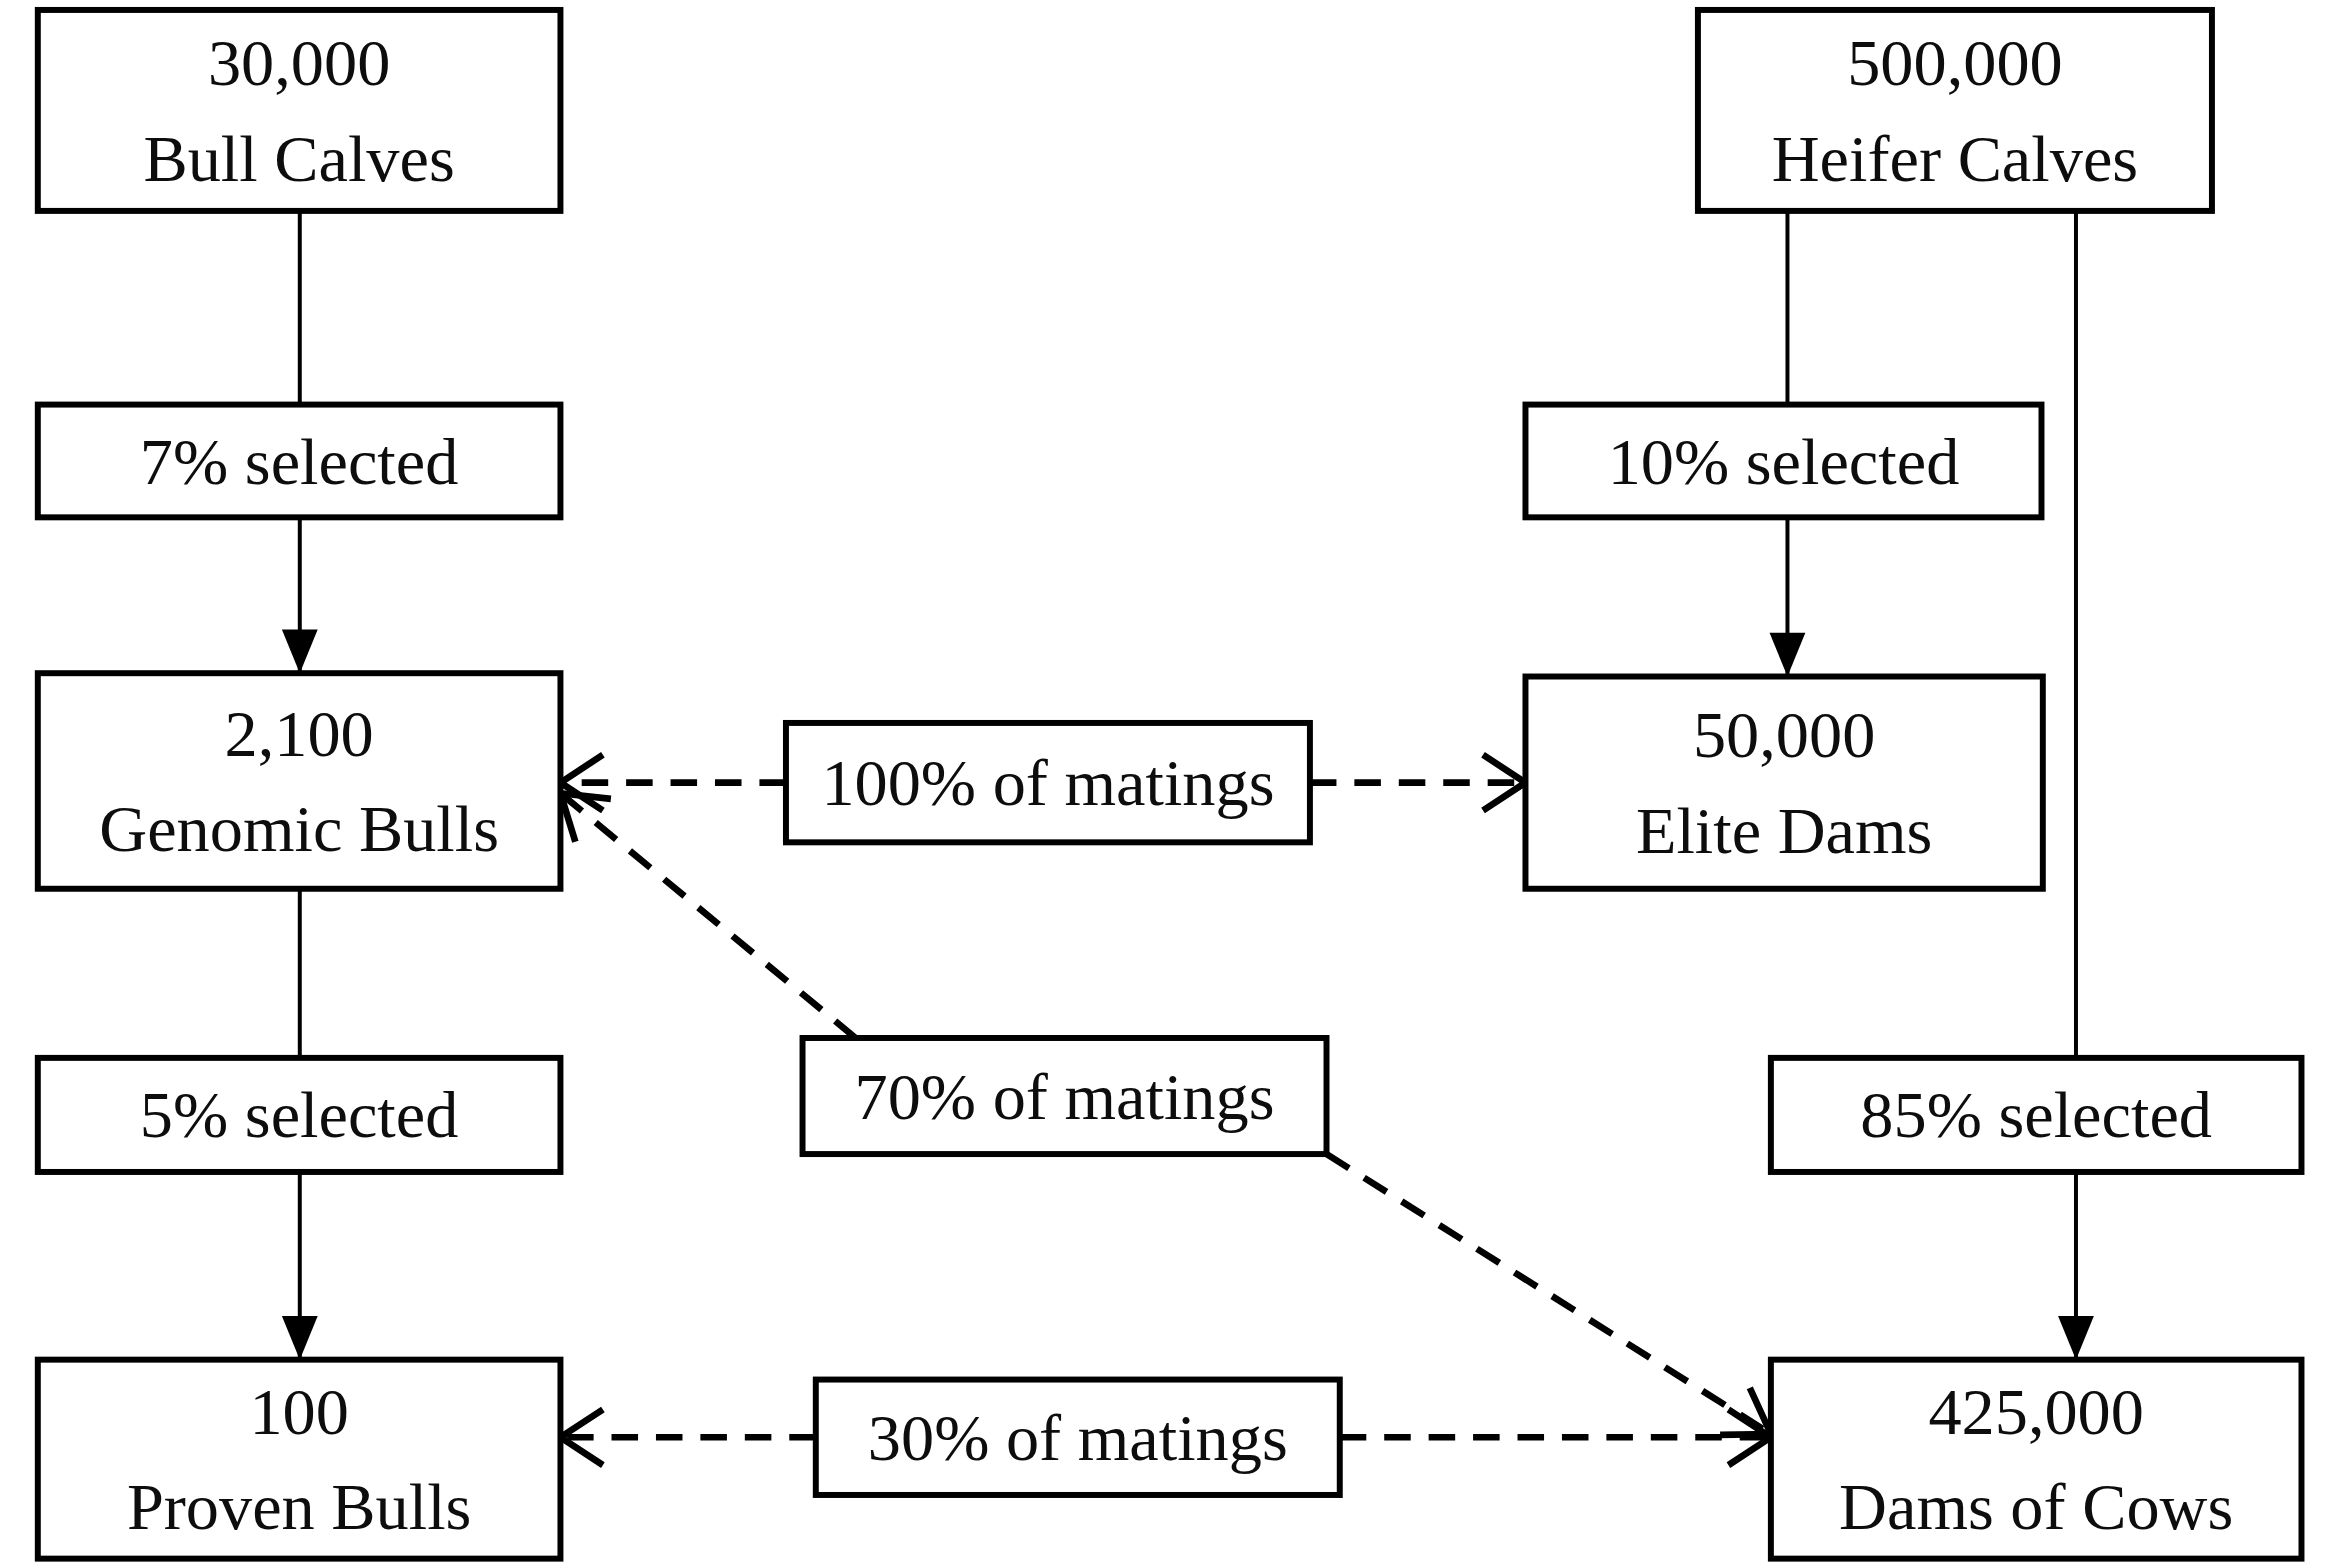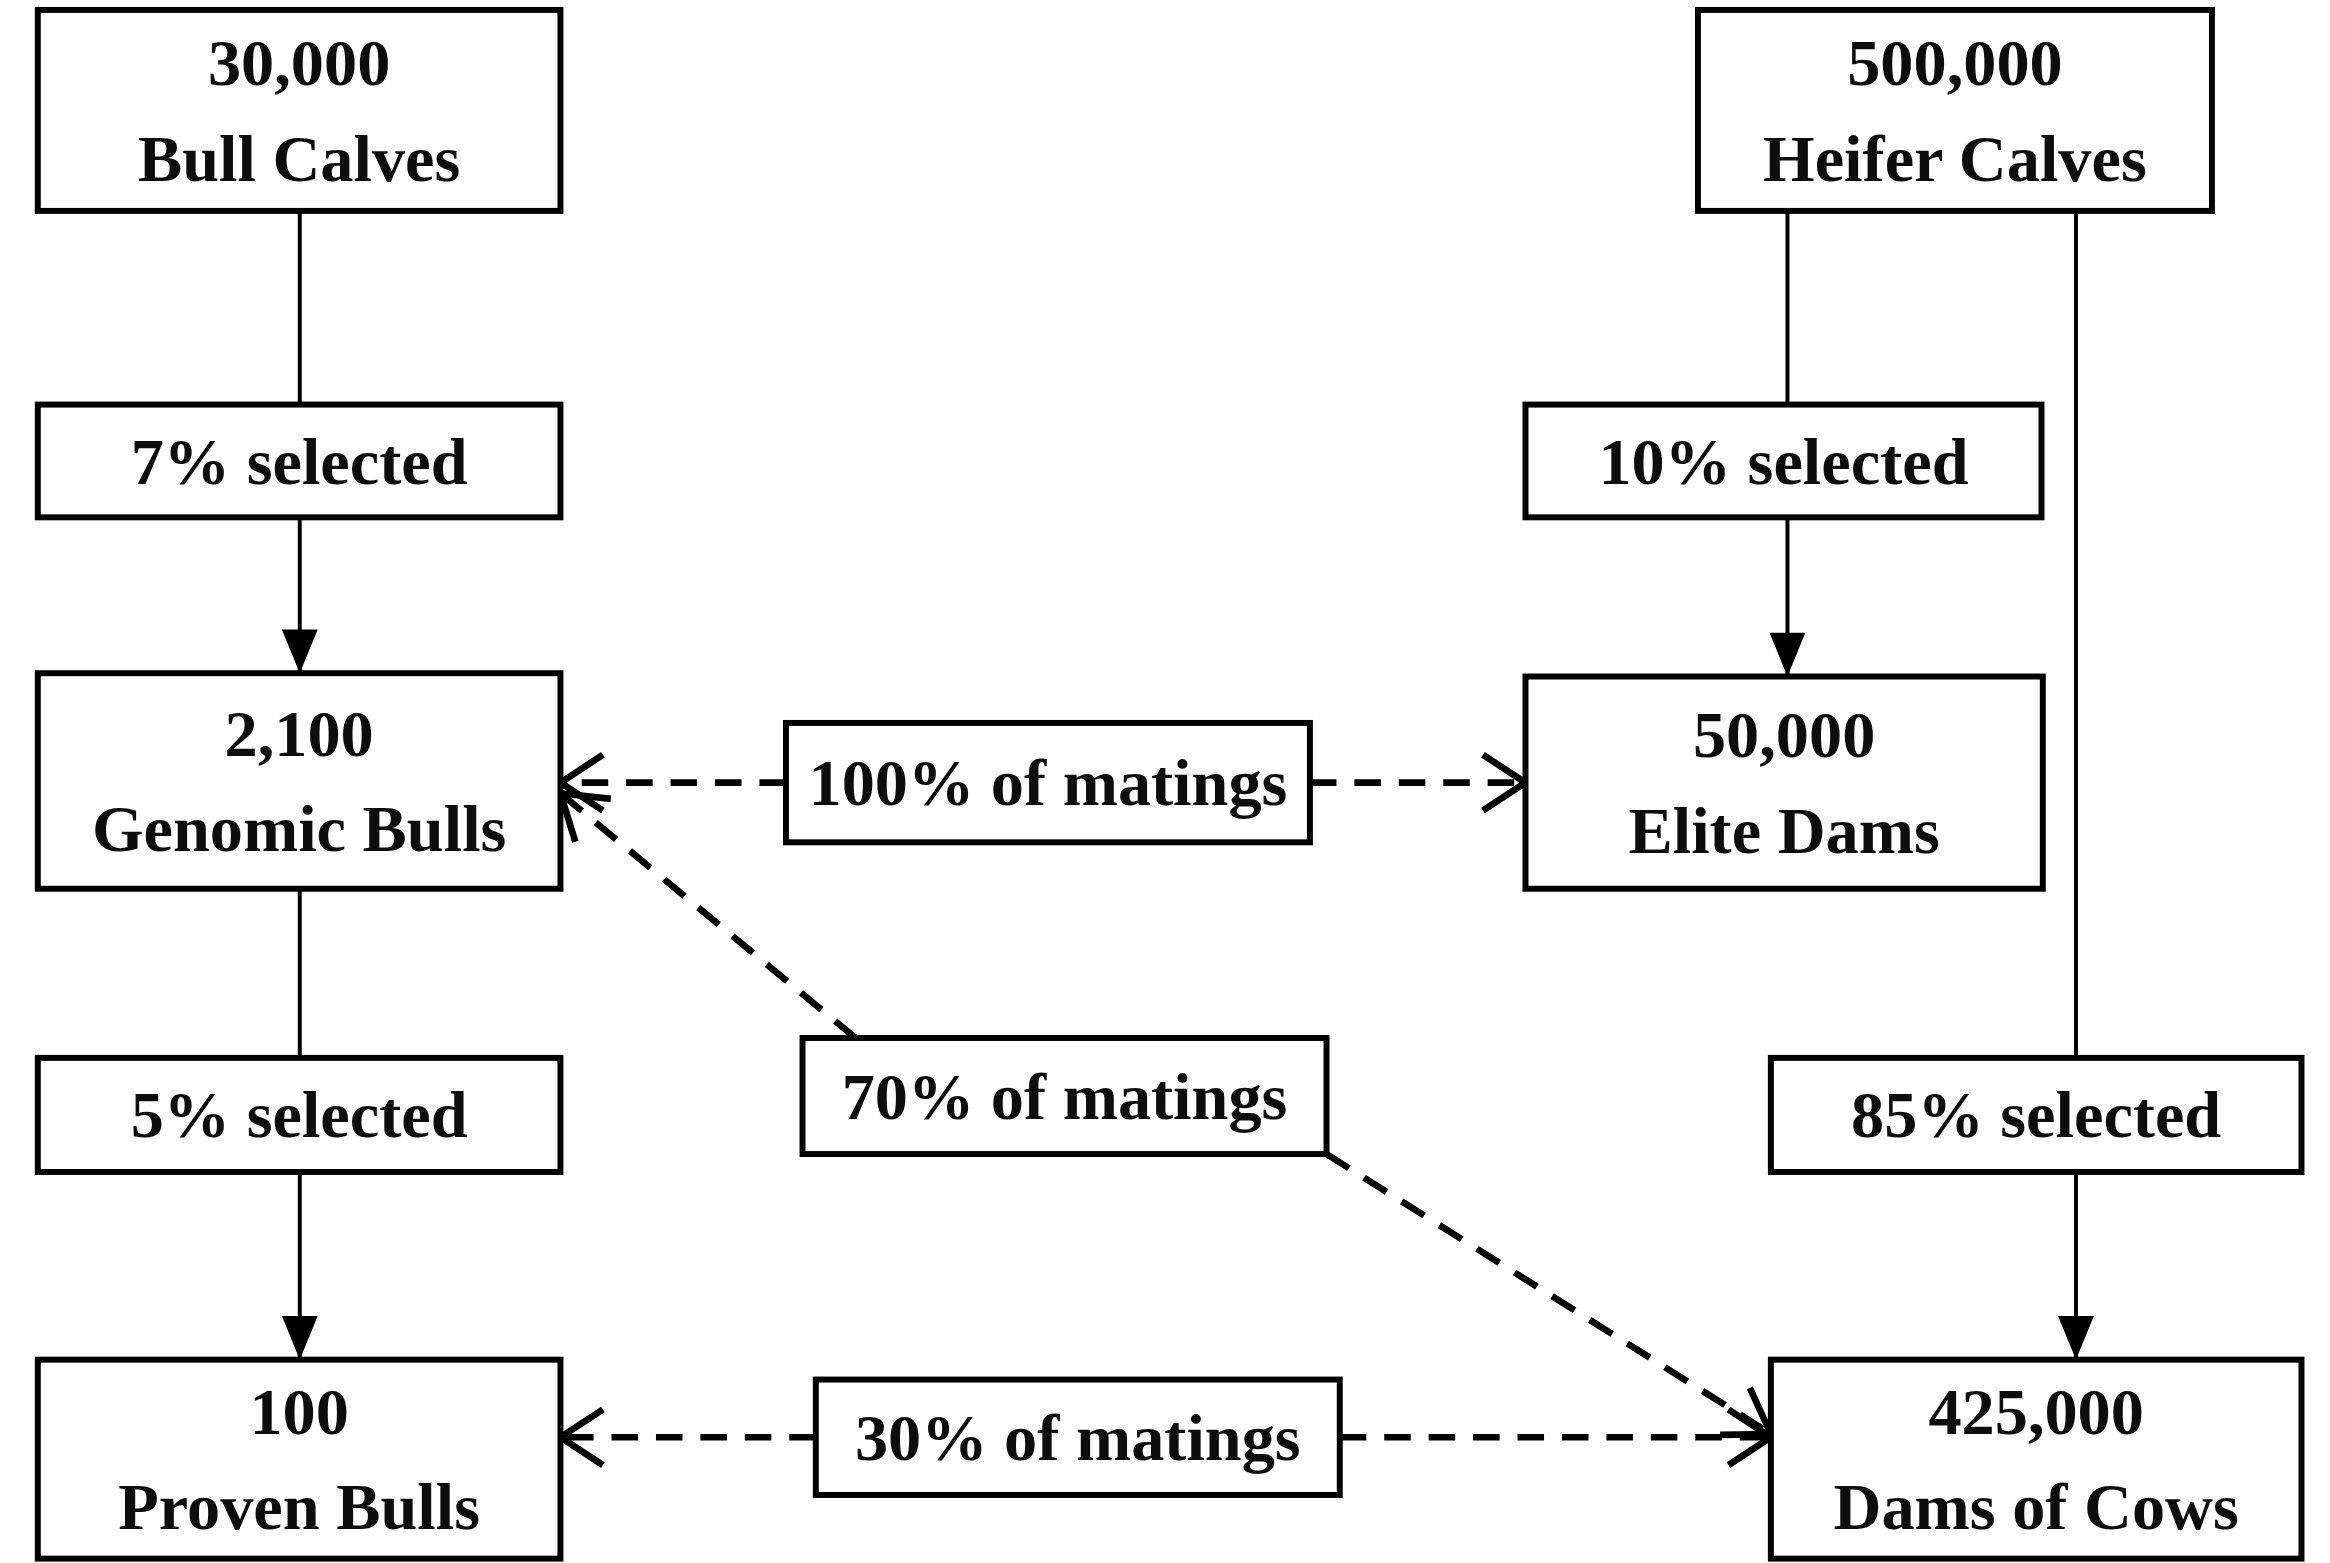--- a/index.html
+++ b/index.html
@@ -3,21 +3,20 @@
 <meta charset="utf-8">
 <style>
   html, body {
     margin: 0;
     padding: 0;
     background: #ffffff;
   }
   #diagram {
     width: 100%;
     background: #d946ef;
-    font-weight: bold;
   }
   #diagram svg {
     display: block;
     width: 100%;
     height: auto;
   }
   text {
     font-family: "Liberation Serif", "DejaVu Serif", serif;
   }
 </style>

